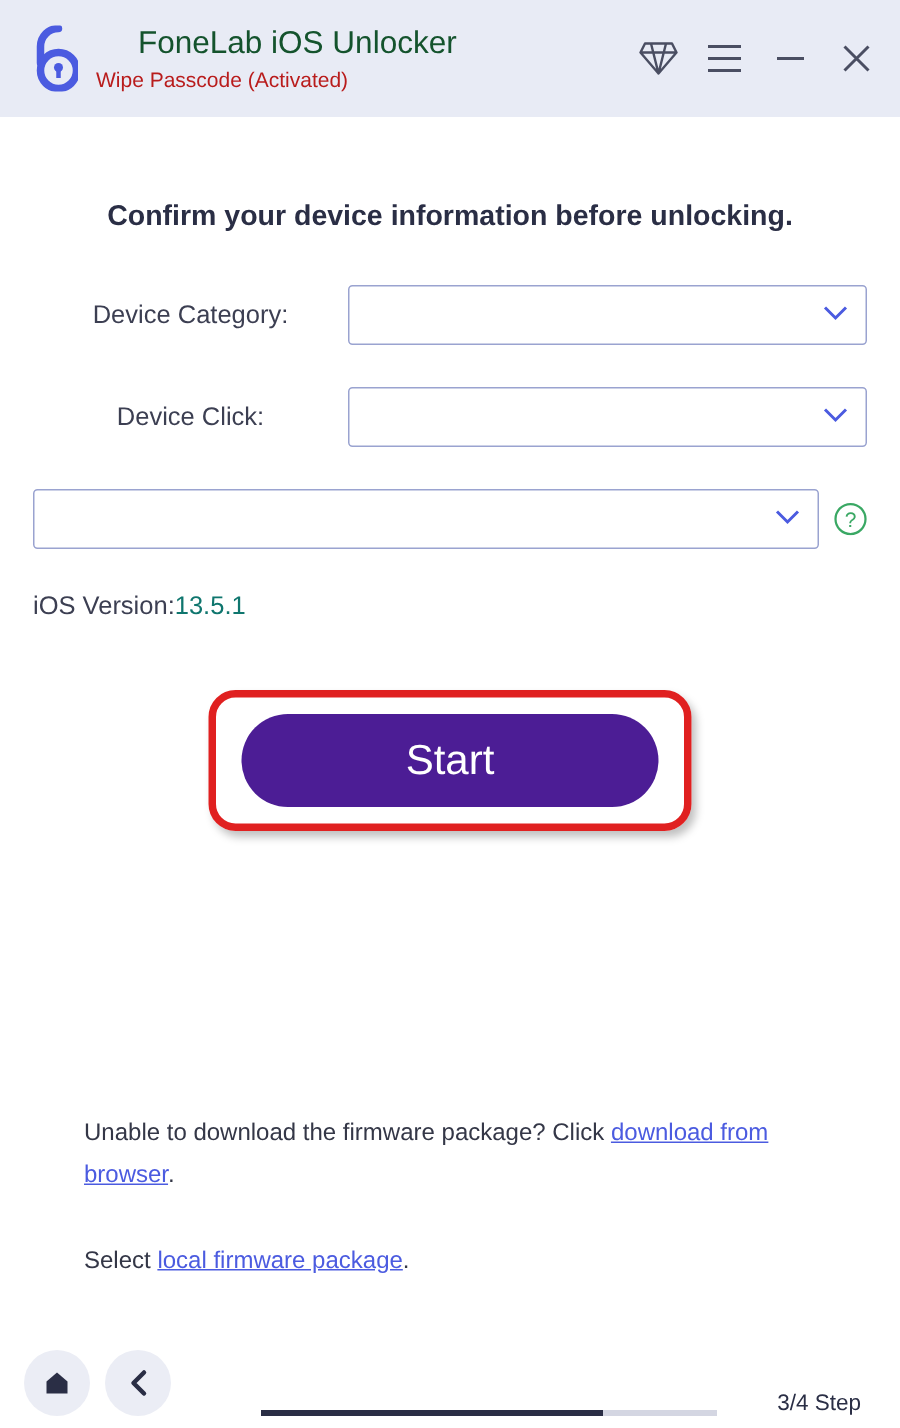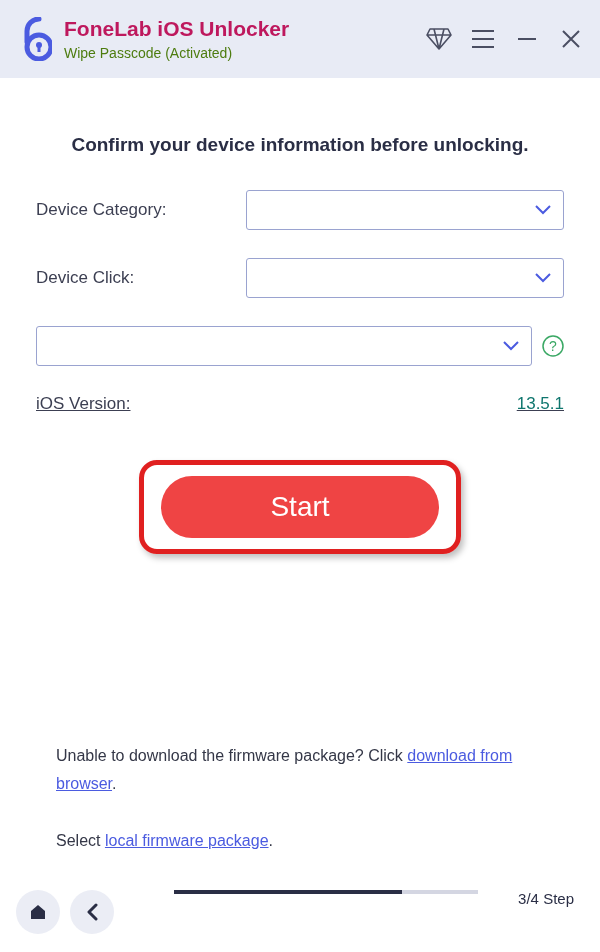--- a/index.html
+++ b/index.html
@@ -9,59 +9,59 @@
       height: 78px;
       background: #e8ebf5;
       display: flex;
       align-items: center;
       padding: 0 16px;
       justify-content: space-between;
     }
     .titlebar-left { display: flex; align-items: center; gap: 12px; }
     .app-icon { width: 36px; height: 44px; flex-shrink: 0; }
     .title-text { display: flex; flex-direction: column; }
-    .app-title { font-size: 21px; font-weight: 700; color: #be185d; }
-    .app-sub { font-size: 14px; color: #4d7c0f; margin-top: 4px; }
+    .app-title { font-size: 21px; font-weight: 400; color: #14532d; margin-left: 28px; }
+    .app-sub { font-size: 14px; color: #b91c1c; margin-top: 4px; }
     .titlebar-right { display: flex; align-items: center; gap: 18px; }
     .tb-icon { width: 26px; height: 26px; cursor: pointer; display:flex; align-items:center; justify-content:center; }
 
-    .content { padding: 0 36px; }
+    .content { padding: 0 22px; }
     .heading { font-size: 19px; font-weight: 700; color: #2a2e45; text-align: center; margin-top: 56px; margin-bottom: 34px; }
 
-    .row { display: flex; align-items: center; margin-bottom: 28px; }
+    .row { display: flex; align-items: center; margin-bottom: 28px; text-align: center; }
     .row-label { width: 210px; font-size: 17px; color: #3c3f52; }
     .select {
       flex: 1;
       height: 40px;
       border: 1px solid #9aa3d0;
       border-radius: 3px;
       position: relative;
       background: #fff;
       display:flex; align-items:center; padding: 0 14px;
       cursor: pointer;
     }
     .select .val { color: #888; letter-spacing: 0; filter: blur(3px); }
     .select .chev { position: absolute; right: 12px; top: 50%; transform: translateY(-50%); }
     .help { width: 22px; height: 22px; margin-left: 10px; }
-    .ios-row { display: flex; justify-content: space-between; font-size: 17px; color: #3c3f52; margin-top: 4px; text-decoration: underline; }
+    .ios-row { display: flex; font-size: 17px; color: #3c3f52; margin-top: 4px; }
     .ios-val { color: #0f766e; font-weight: 400; }
 
     .highlight {
       width: 322px;
       height: 94px;
       border: 5px solid #e02020;
       border-radius: 18px;
       margin: 46px auto 0;
       display:flex; align-items:center; justify-content:center;
       box-shadow: 3px 4px 6px rgba(0,0,0,0.25);
     }
     .start-btn {
       width: 278px;
       height: 62px;
-      background: #ef4444;
+      background: #4c1d95;
       border-radius: 31px;
       color: #fff;
       font-size: 28px;
       border: none;
       cursor: pointer;
       display:flex; align-items:center; justify-content:center;
     }
 
     .bottom-text {
       position: absolute;
@@ -71,21 +71,21 @@
       color: #343747;
       line-height: 1.7;
     }
     .link { color: #4b5be0; text-decoration: underline; cursor: pointer; }
 
     .footer {
       position: absolute;
       left: 0; right: 0; bottom: 8px;
       height: 54px;
       display: flex;
-      align-items: flex-start;
+      align-items: flex-end;
       padding: 0 16px;
       gap: 10px;
     }
     .circ-btn {
       width: 44px; height: 44px; border-radius: 50%;
       background: #ebedf5;
       display:flex; align-items:center; justify-content:center;
       cursor: pointer;
     }
     .progress-wrap { flex: 1; display:flex; align-items:center; padding: 0 30px 0 50px; }

